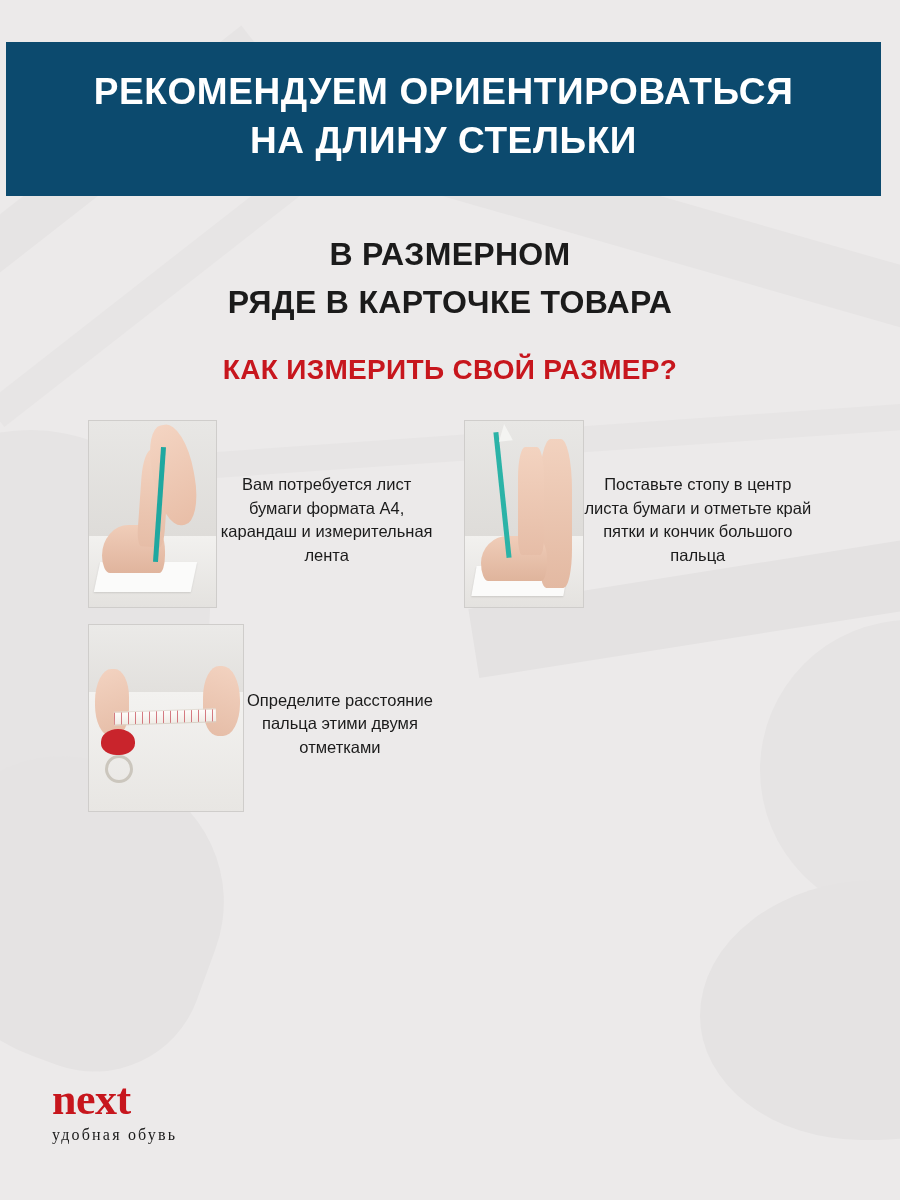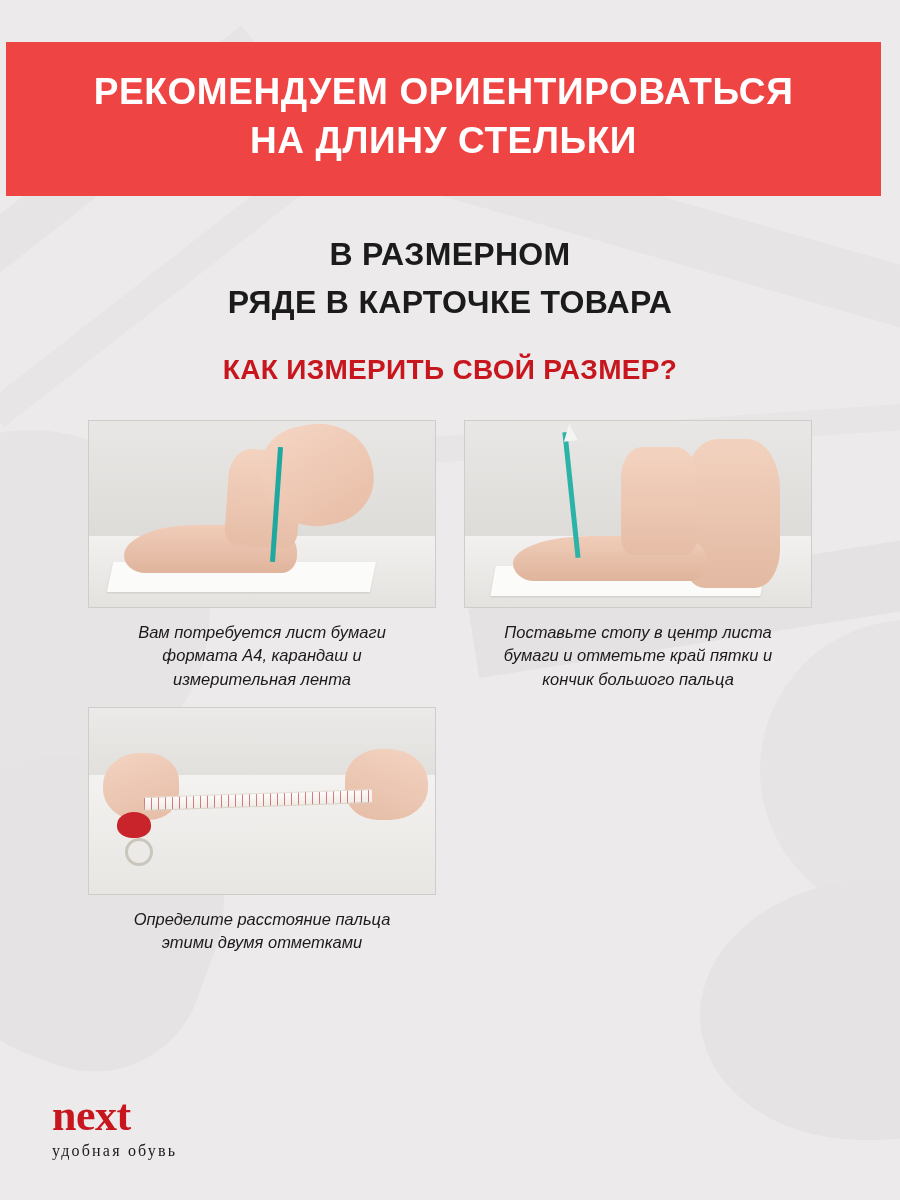--- a/index.html
+++ b/index.html
@@ -68,21 +68,21 @@
     background: #e6e4e4;
   }
   .bg-circle.c1 { left: -150px; top: 430px; width: 360px; height: 360px; }
   .bg-circle.c2 { left: 760px; top: 620px; width: 300px; height: 300px; }
 
   
   .header-banner {
     position: relative;
     z-index: 2;
     margin: 42px 19px 0 6px;
-    background: #ef4444;
+    background: #0c4a6e;
     color: #ffffff;
     text-align: center;
     padding: 26px 20px 30px 20px;
     box-sizing: border-box;
   }
   .header-banner .line {
     font-size: 37px;
     font-weight: bold;
     letter-spacing: 0.6px;
     line-height: 1.32;
@@ -123,23 +123,22 @@
     z-index: 2;
     display: grid;
     grid-template-columns: 1fr 1fr;
     column-gap: 28px;
     row-gap: 16px;
     padding: 34px 88px 0 88px;
     box-sizing: border-box;
   }
   .step {
     display: flex;
-    flex-direction: column;
+    flex-direction: row;
     align-items: center;
-    font-style: italic;
   }
   .photo {
     width: 100%;
     height: 188px;
     position: relative;
     overflow: hidden;
     background: #d9d8d6;
     border: 1px solid #cfcdcb;
     box-sizing: border-box;
   }
@@ -320,21 +319,21 @@
     content: "";
     position: absolute; inset: 0;
     background: repeating-linear-gradient(90deg,#c8505a 0 1px, transparent 1px 7px);
     opacity: .7;
   }
 
   
   .footer {
     position: absolute;
     left: 52px;
-    bottom: 40px;
+    bottom: 56px;
     z-index: 3;
   }
   .logo {
     font-size: 44px;
     font-weight: bold;
     letter-spacing: -0.5px;
     line-height: 1;
     font-family: "Liberation Serif", serif;
   }
   .logo .next { color: #c7161d; }

